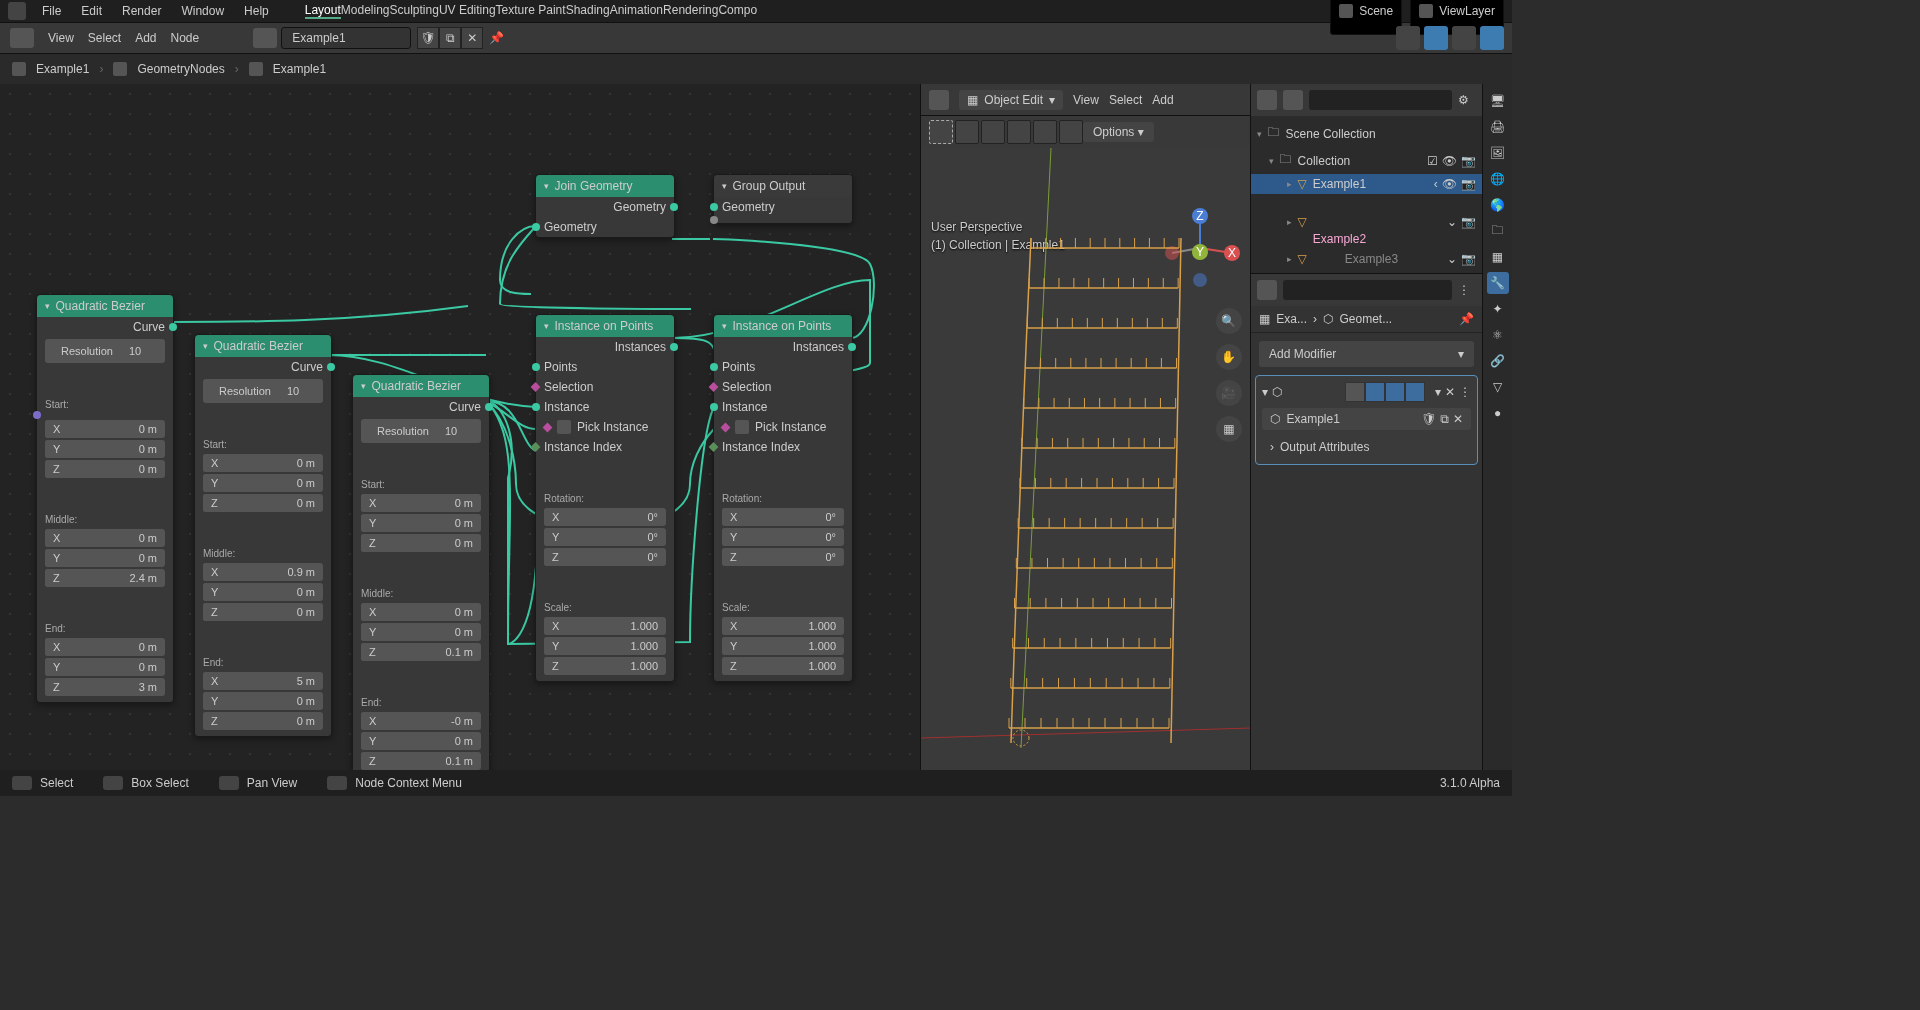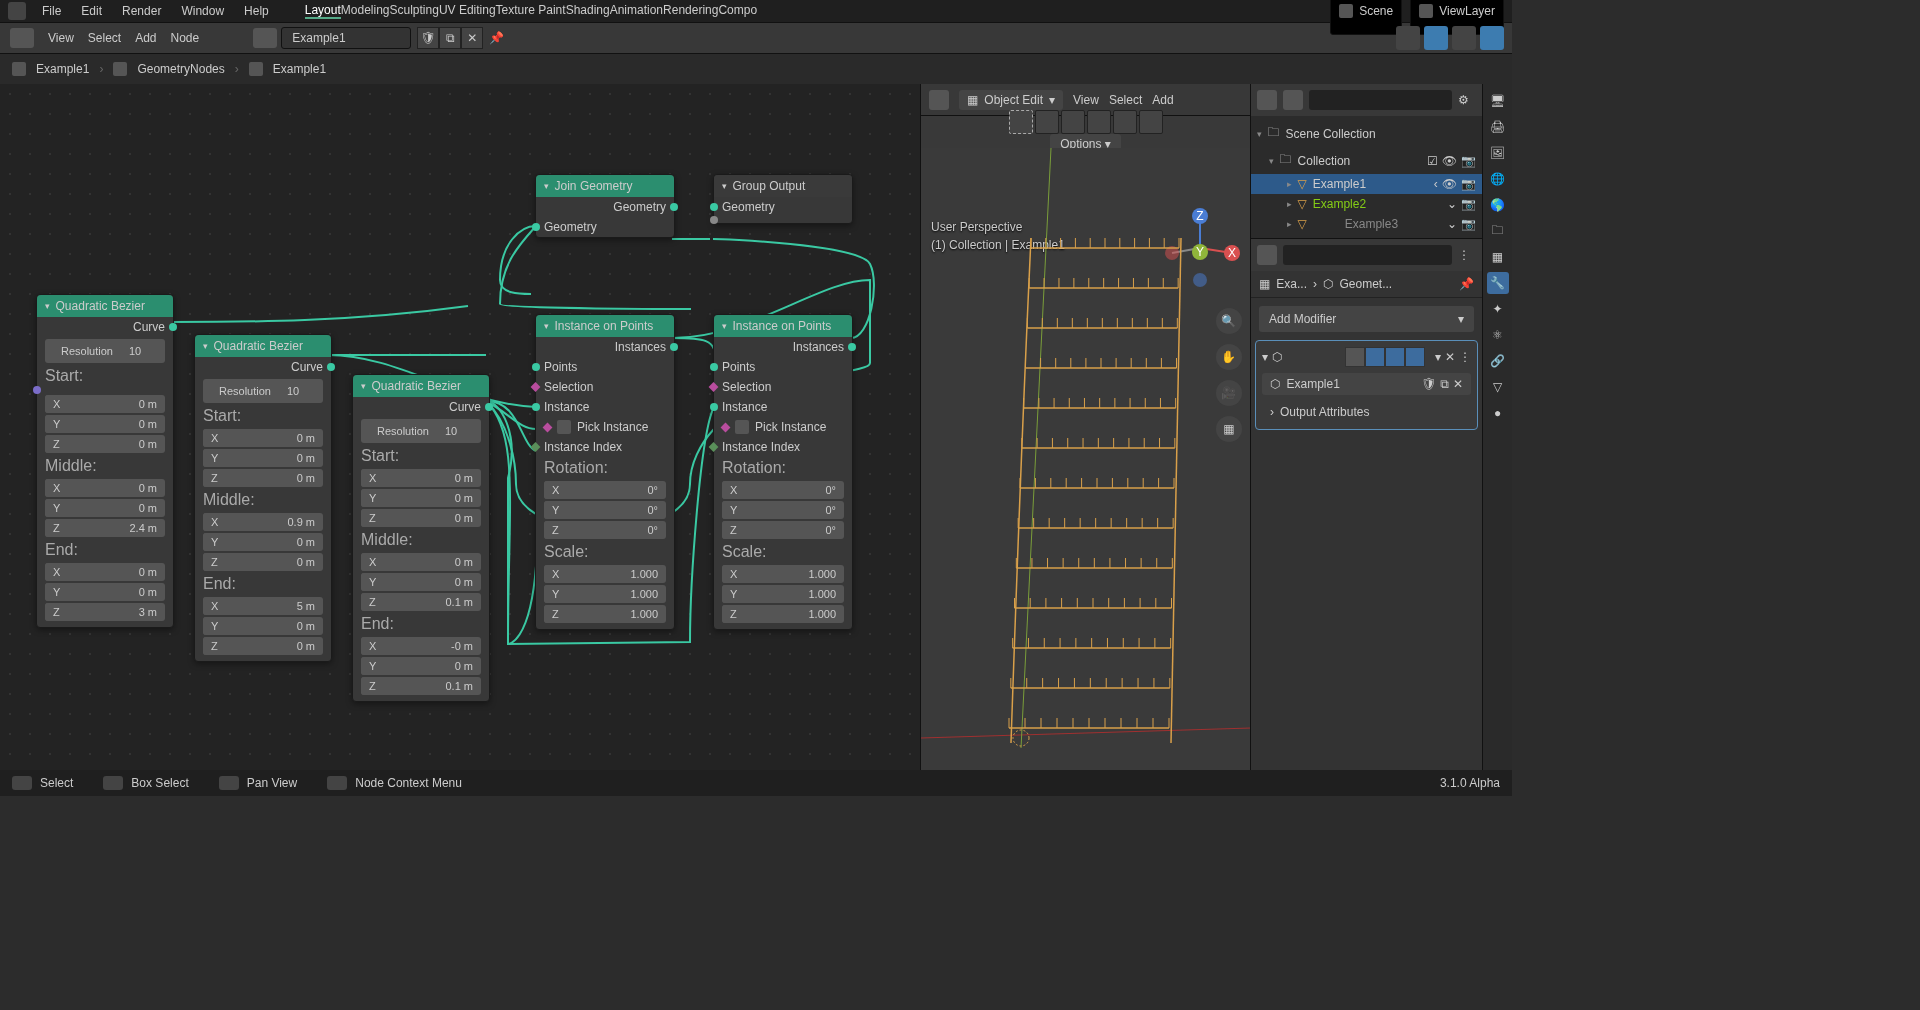--- a/index.html
+++ b/index.html
@@ -40,36 +40,36 @@
 .node .nhead .tri { font-size: 9px; }
 .node.out .nhead { background: #3a3a3a; }
 .nrow { display: flex; justify-content: space-between; align-items: center; padding: 3px 8px; position: relative; font-size: 11px; }
 .nrow.right { justify-content: flex-end; }
 .nrow .sock { width: 8px; height: 8px; border-radius: 50%; position: absolute; top: 50%; transform: translateY(-50%); }
 .nrow .sock.l { left: -4px; }
 .nrow .sock.r { right: -4px; }
 .sock.geo { background: #3ac9a3; }
 .sock.vec { background: #7b6dc9; }
 .sock.sel { background: #b94d9e; border-radius: 0; transform: translateY(-50%) rotate(45deg); width: 7px; height: 7px; }
-.nlabel { padding: 2px 8px; font-size: 16px; color: #aaa; }
+.nlabel { padding: 2px 8px; font-size: 10px; color: #aaa; margin-top: 34px; }
 .nfield { display: flex; margin: 2px 8px; background: #555; border-radius: 3px; overflow: hidden; }
 .nfield span { padding: 3px 8px; font-size: 11px; }
 .nfield .k { background: #555; flex: 0 0 35px; }
 .nfield .v { flex: 1; text-align: right; }
 .nfield.single { padding: 3px 8px; }
 .ncheck { display: flex; align-items: center; gap: 6px; padding: 3px 8px; }
 .ncheck .box { width: 14px; height: 14px; background: #555; border-radius: 2px; }
 
 svg.wires { position: absolute; top: 0; left: 0; width: 100%; height: 100%; pointer-events: none; }
 svg.wires path { stroke: #3ac9a3; stroke-width: 2; fill: none; }
 
 
 .vp-header { height: 32px; background: #383838; display: flex; align-items: center; gap: 10px; padding: 0 8px; border-bottom: 1px solid #111; }
 .vp-header .modebox { background: #444; border-radius: 3px; padding: 3px 8px; display: flex; align-items: center; gap: 6px; }
-.vp-toolbar { height: 32px; display: flex; align-items: center; justify-content: center; padding: 4px 8px; flex-direction: column; }
+.vp-toolbar { height: 32px; display: flex; align-items: center; justify-content: flex-start; padding: 4px 8px; }
 .vp-toolbar .selbtns { display: flex; gap: 2px; }
 .vp-toolbar .selbtns div { width: 24px; height: 24px; background: #444; border: 1px solid #222; border-radius: 2px; }
 .vp-toolbar .selbtns .active { border: 1px dashed #aaa; }
 .vp-toolbar .opts { background: #444; padding: 3px 10px; border-radius: 3px; }
 .vp-info { position: absolute; top: 70px; left: 10px; color: #ccc; font-size: 12px; line-height: 1.5; text-shadow: 0 1px 2px #000; }
 .gizmo { position: absolute; top: 60px; right: 10px; width: 80px; height: 80px; }
 .vp-sidebtns { position: absolute; top: 160px; right: 8px; display: flex; flex-direction: column; gap: 10px; }
 .vp-sidebtns div { width: 26px; height: 26px; background: #444; border-radius: 50%; display: flex; align-items: center; justify-content: center; }
 .vp-canvas { flex: 1; position: relative; background: #3a3a3a; overflow: hidden; }
 svg.ladder { position: absolute; top: 0; left: 0; }
@@ -768,21 +768,21 @@
             <span>Example1</span>
             <div class="toggles">
                 <span>‹</span>
                 <span>👁</span>
                 <span>📷</span>
               </div>
           </div>
           <div class="out-row ind2">
             <span class="tri">▸</span>
               <span style="color:#d9a04a;">▽</span>
-            <span style="color:#84cc16;">Example2</span>
+            <span style="color:#f9a8d4;margin-top:35px;">Example2</span>
             <div class="toggles">
                 <span>⌄</span>
                 <span>📷</span>
               </div>
           </div>
           <div class="out-row ind2">
             <span class="tri">▸</span>
               <span style="color:#d9a04a;">▽</span>
             <span style="color:#888;padding-left:32px;">Example3</span>
             <div class="toggles">

